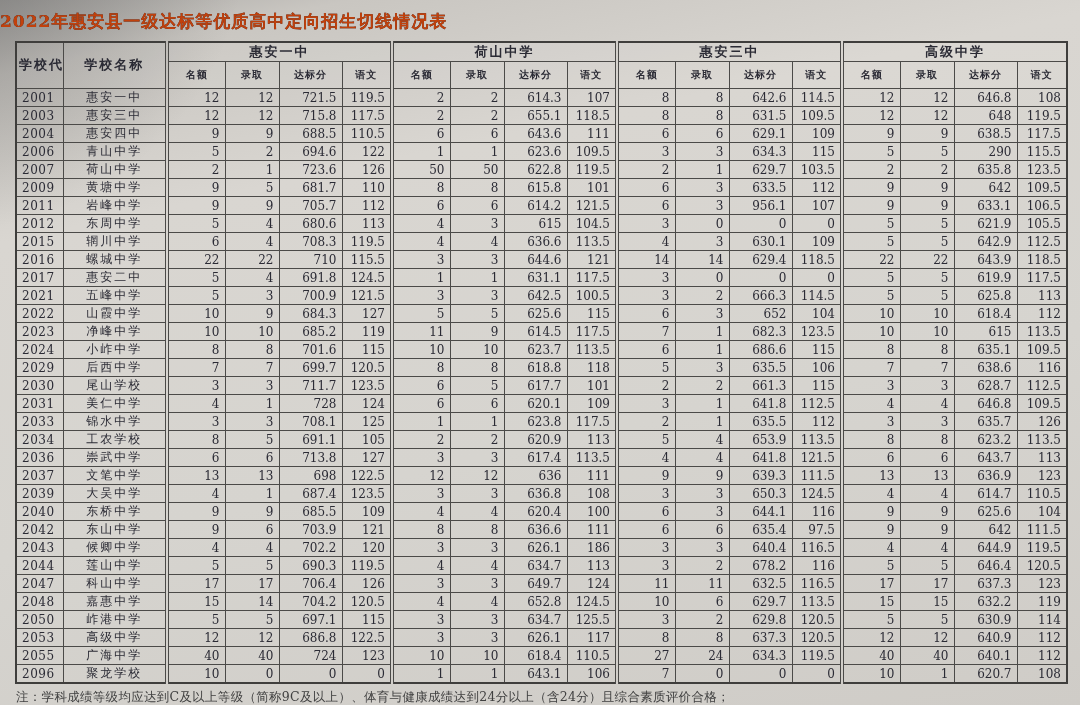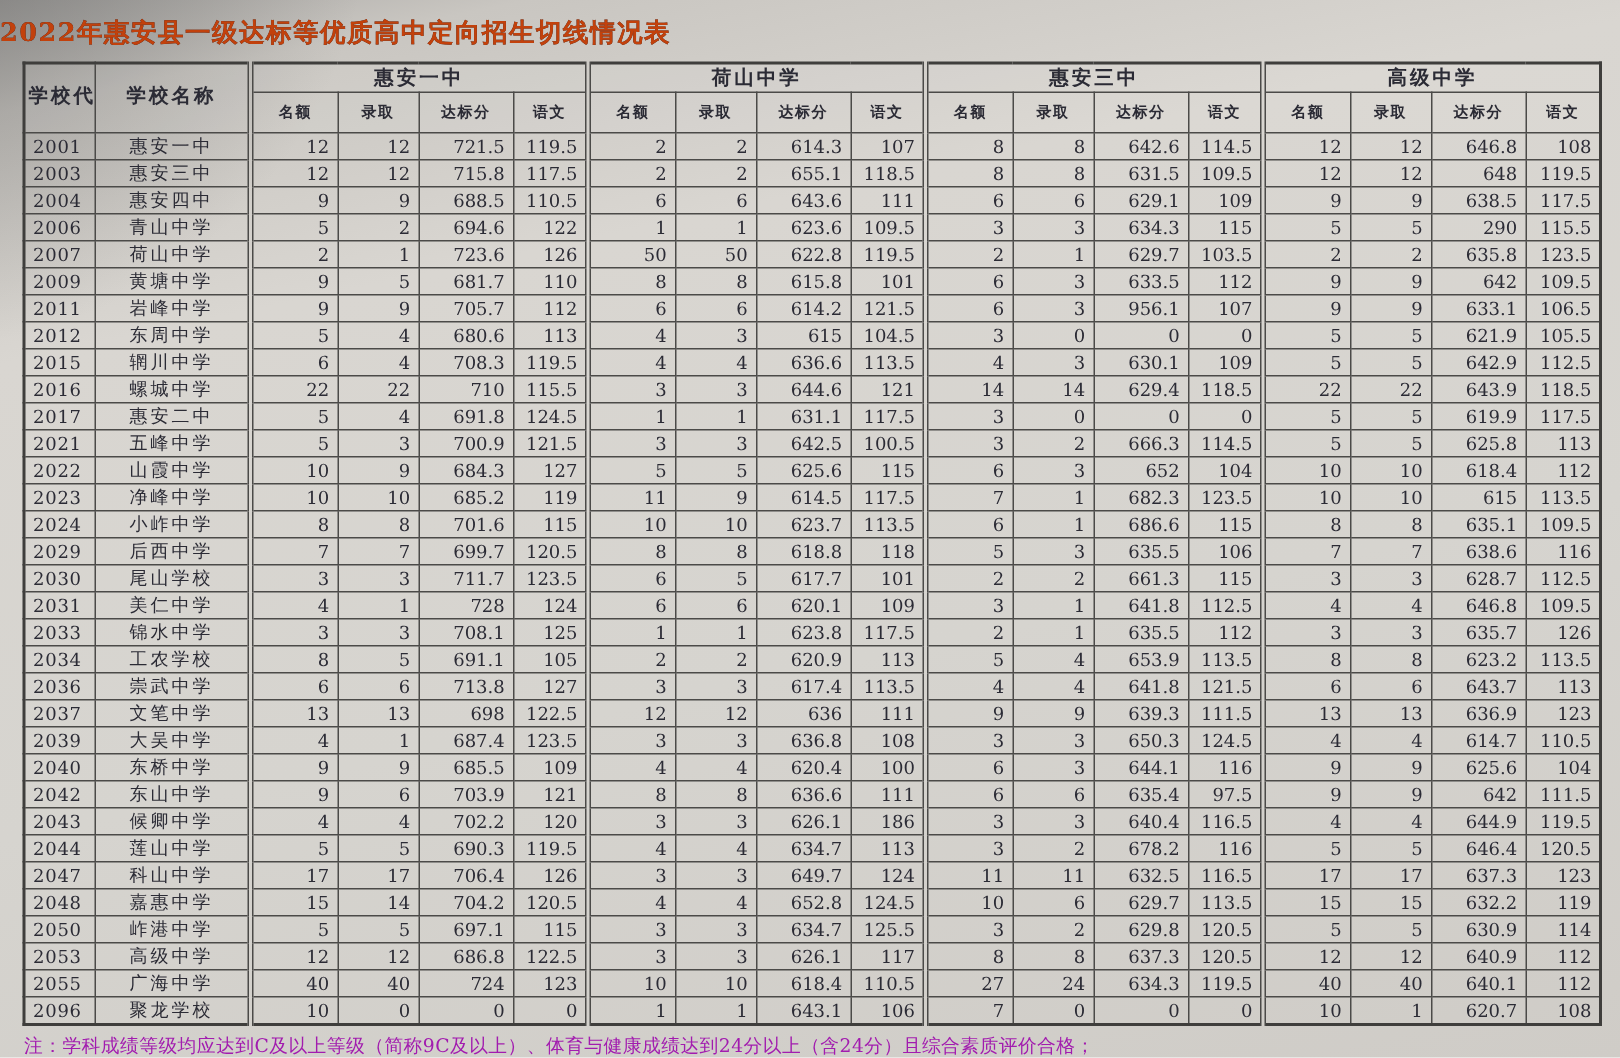--- a/index.html
+++ b/index.html
@@ -47,21 +47,21 @@
   tr.sub-row th { height: 27px; font-size: 10px; letter-spacing: 1px; }
   tbody td { height: 17px; padding: 0 5px; }
   tbody td.code { text-align: left; letter-spacing: .5px; }
   tbody td.name { text-align: center; letter-spacing: 2px; }
   tbody td.num { text-align: right; }
   .gstart { border-left: 4px double #4b4a48 !important; }
   .footnote {
     margin: 5px 0 0 16px;
     font-size: 12.5px;
     line-height: 1.35;
-    color: #a21caf;
+    color: #404040;
     letter-spacing: .3px;
   }
 </style>
 </head>
 <body>
 
 <div class="page">
   <div class="title">2022年惠安县一级达标等优质高中定向招生切线情况表</div>
 
   <table class="grid">

